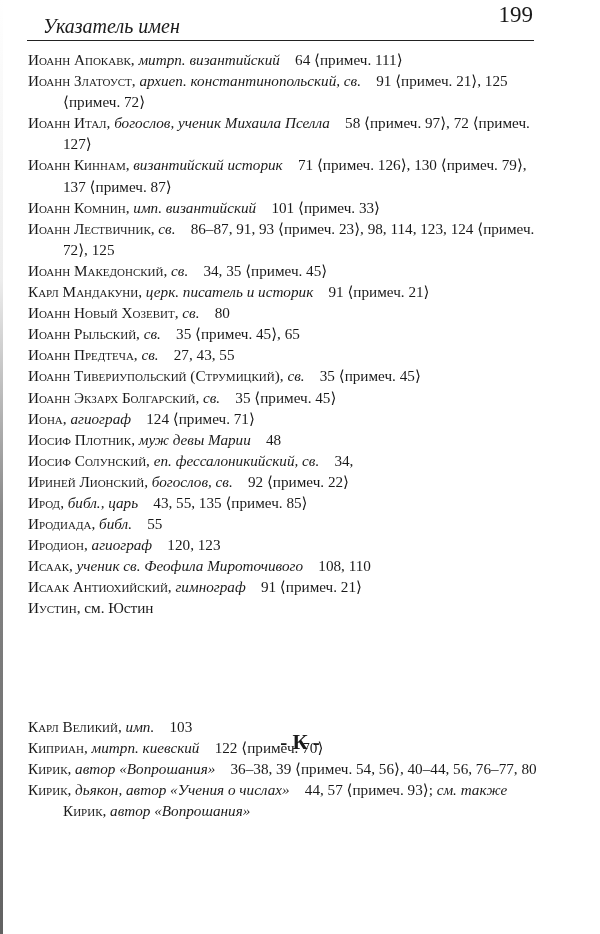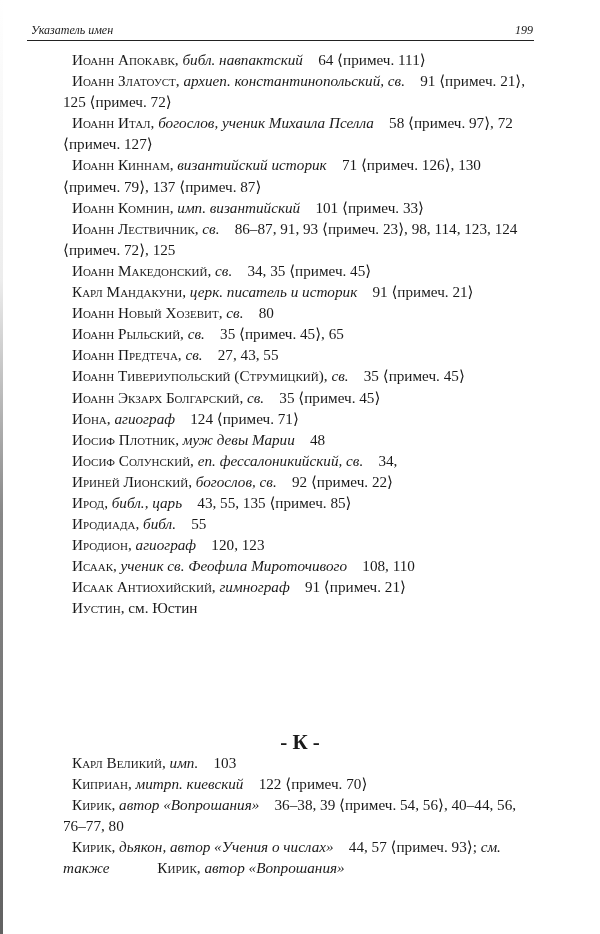--- a/index.html
+++ b/index.html
@@ -10,53 +10,53 @@
     .left-edge {
       position:absolute; left:0; top:0; width:3px; height:934px;
       background:linear-gradient(to bottom,#ffffff 0%,#e8e8e8 30%,#6a6a6a 55%,#3a3a3a 100%);
       opacity:0.8;
     }
     .header {
       position:absolute; left:27px; top:14px; width:507px; height:26px;
       border-bottom:1.5px solid #222;
     }
     .header-title {
-      position:absolute; left:4px; bottom:2px; font-style:italic; font-size:12px;
+      position:absolute; left:16px; bottom:2px; font-style:italic; font-size:20px;
     }
     .header-page {
-      position:absolute; right:1px; bottom:2px; font-size:12px;font-style:italic;
+      position:absolute; right:1px; bottom:12px; font-size:23px;
     }
     .entries {
       position:absolute; left:28px; top:49px; width:510px;
       font-size:15.2px; line-height:21.1px;
     }
     .entry { padding-left:35px; text-indent:-35px; }
-    .nm { font-variant:small-caps;margin-left:44px; }
+    .nm { font-variant:small-caps; }
     .ds { font-style:italic; }
     .section-heading {
       position:absolute; left:0; width:600px; top:730px; text-align:center;
       font-size:21px; font-weight:bold;
     }
     .entries-k {
-      position:absolute; left:28px; top:752px; width:510px;
+      position:absolute; left:28px; top:716px; width:510px;
       font-size:15.2px; line-height:21.1px;
     }
   </style>
 </head>
 <body>
 
 <div class="left-edge"></div>
 
 <div class="header">
   <span class="header-title">Указатель имен</span>
   <span class="header-page">199</span>
 </div>
 
 <div class="entries" id="entries-i">
-    <div class="entry"><span class="nm">Иоанн Апокавк</span>, <span class="ds">библ. навпактский</span> <span>64 ⟨примеч. 111⟩</span></div>
+    <div class="entry"><span class="nm">Иоанн Апокавк</span>, <span class="ds">митрп. византийский</span> <span>64 ⟨примеч. 111⟩</span></div>
     <div class="entry"><span class="nm">Иоанн Златоуст</span>, <span class="ds">архиеп. константинопольский, св.</span> <span>91 ⟨примеч. 21⟩, 125 ⟨примеч. 72⟩</span></div>
     <div class="entry"><span class="nm">Иоанн Итал</span>, <span class="ds">богослов, ученик Михаила Пселла</span> <span>58 ⟨примеч. 97⟩, 72 ⟨примеч. 127⟩</span></div>
     <div class="entry"><span class="nm">Иоанн Киннам</span>, <span class="ds">византийский историк</span> <span>71 ⟨примеч. 126⟩, 130 ⟨примеч. 79⟩, 137 ⟨примеч. 87⟩</span></div>
     <div class="entry"><span class="nm">Иоанн Комнин</span>, <span class="ds">имп. византийский</span> <span>101 ⟨примеч. 33⟩</span></div>
     <div class="entry"><span class="nm">Иоанн Лествичник</span>, <span class="ds">св.</span> <span>86–87, 91, 93 ⟨примеч. 23⟩, 98, 114, 123, 124 ⟨примеч. 72⟩, 125</span></div>
     <div class="entry"><span class="nm">Иоанн Македонский</span>, <span class="ds">св.</span> <span>34, 35 ⟨примеч. 45⟩</span></div>
     <div class="entry"><span class="nm">Карл Мандакуни</span>, <span class="ds">церк. писатель и историк</span> <span>91 ⟨примеч. 21⟩</span></div>
     <div class="entry"><span class="nm">Иоанн Новый Хозевит</span>, <span class="ds">св.</span> <span>80</span></div>
     <div class="entry"><span class="nm">Иоанн Рыльский</span>, <span class="ds">св.</span> <span>35 ⟨примеч. 45⟩, 65</span></div>
     <div class="entry"><span class="nm">Иоанн Предтеча</span>, <span class="ds">св.</span> <span>27, 43, 55</span></div>

